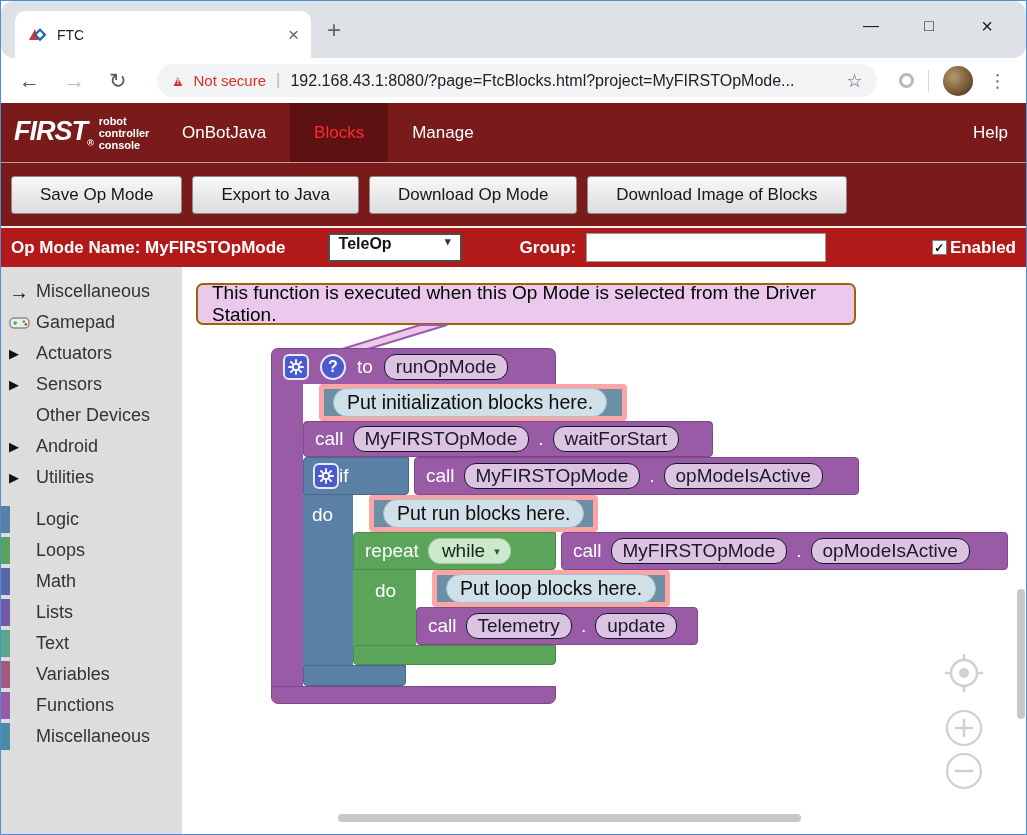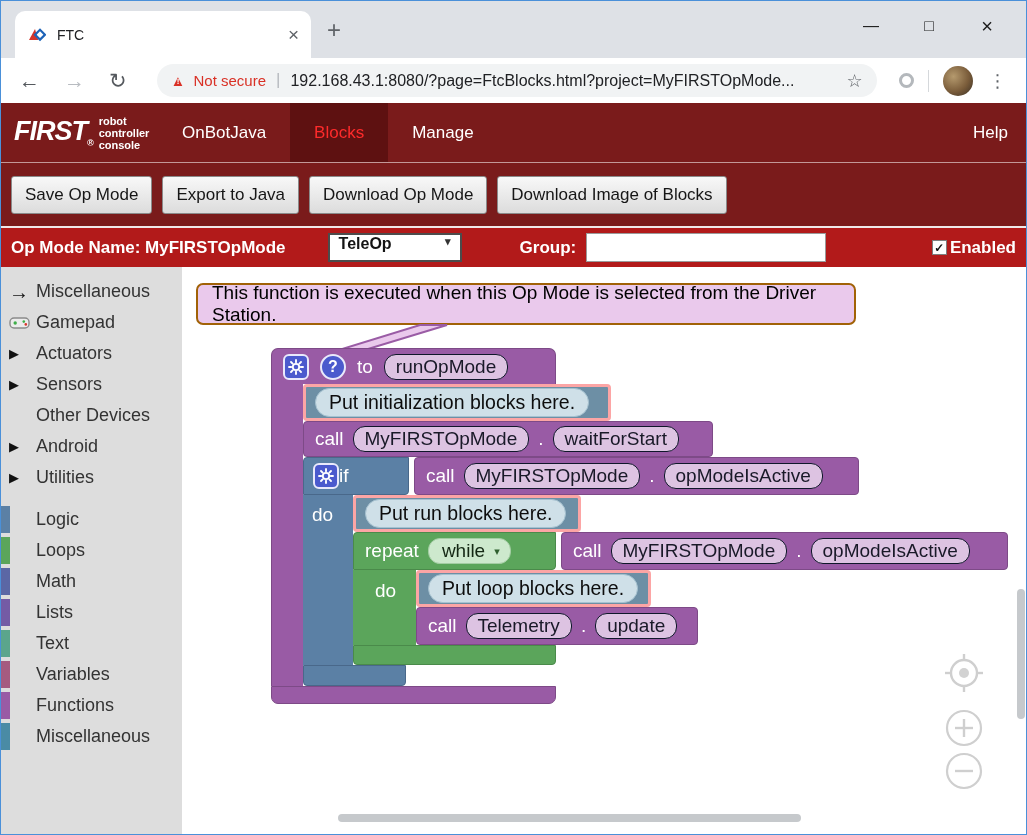--- a/index.html
+++ b/index.html
@@ -1,21 +1,21 @@
 <!DOCTYPE html>
 <html><head>
 <meta charset="utf-8">
 <style>
   * { margin:0; padding:0; box-sizing:border-box; }
   html,body { width:1027px; height:835px; overflow:hidden; background:#fff;
               font-family:"Liberation Sans", sans-serif; }
   .window { position:relative; width:1027px; height:835px; border:1px solid #4a90d9; background:#fff; overflow:hidden; }
 
   
-  .tabbar { position:absolute; left:0; top:0; width:1025px; height:57px; background:#dee1e6; }
+  .tabbar { position:absolute; left:0; top:0; width:1025px; height:57px; background:#dee1e6;border-radius:13px; }
   .tab { position:absolute; left:14px; top:10px; width:296px; height:47px; background:#fff;
          border-radius:10px 10px 0 0; display:flex; align-items:center; padding:0 12px; }
   .tab-title { font-size:14px; color:#202124; margin-left:11px; flex:1; }
   .tab-close { font-size:19px; color:#5f6368; cursor:default; }
   .newtab { position:absolute; left:326px; top:15px; font-size:24px; color:#5f6368; }
   .win-controls { position:absolute; right:10px; top:6px; display:flex; color:#1a1a1a; }
   .win-btn { width:58px; height:38px; display:flex; align-items:center; justify-content:center; font-size:16px; }
 
   
   .addrbar { position:absolute; left:0; top:57px; width:1025px; height:45px; background:#fff;
@@ -43,21 +43,21 @@
   .logo-first { font-style:italic; font-weight:bold; font-size:27px; letter-spacing:-1px; }
   .logo-reg { font-size:9px; vertical-align:sub; }
   .logo-sub { width:64px; font-size:11px; font-weight:bold; line-height:12px; margin-left:6px; }
   .nav-item { display:flex; align-items:center; padding:0 24px; font-size:17px; }
   .nav-item.active { background:#5e1111; color:#fe2b2b; }
   .help-link { margin-left:auto; display:flex; align-items:center; padding-right:18px; font-size:17px; }
 
   
   .btnrow { position:absolute; left:0; top:161px; width:1025px; height:64px; background:#7a1b1b;
             border-top:1px solid rgba(255,255,255,.55); display:flex; align-items:center; padding-left:10px; gap:10px; }
-  .tb-btn { font-family:"Liberation Sans",sans-serif; font-size:17px; color:#161616; padding:8px 13px;
+  .tb-btn { font-family:"Liberation Sans",sans-serif; font-size:17px; color:#161616; padding:8px 28px;
             background:linear-gradient(#f8f8f8,#dcdcdc); border:1px solid #8a8a8a; border-radius:3px; }
 
   
   .oprow { position:absolute; left:0; top:225px; width:1025px; height:41px; background:#b21a1a;
            border-top:2px solid #efe9e9; display:flex; align-items:center; padding:0 10px; color:#fff; }
   .op-label { font-weight:bold; font-size:17px; }
   .flavor { width:134px; height:29px; background:#fff; border:2px solid #4c4c4c; margin-left:42px;
             display:flex; align-items:flex-start; padding:0 9px; color:#141414; font-weight:bold; font-size:16px; }
   .flavor-arrow { margin-left:auto; font-size:11px; color:#333; }
   .group-label { font-weight:bold; font-size:17px; margin-left:58px; }
@@ -94,22 +94,22 @@
   .badge { width:26px; height:26px; background:#4b5acd; border:2px solid #e9e9fb; display:flex;
            align-items:center; justify-content:center; flex:none; }
   .badge.gear { border-radius:6px; }
   .badge.quest { border-radius:50%; color:#fff; font-weight:bold; font-size:16px; }
   .fn-header { min-width:285px; height:36px; border:1px solid #7d4a87; border-bottom:none;
                border-radius:7px 7px 0 0; display:flex; align-items:center; gap:11px; padding:0 11px; width:fit-content; }
   .fn-body { display:flex; align-items:stretch; }
   .fn-spine { width:32px; border-left:1px solid #7d4a87; flex:none; }
   .fn-footer { width:285px; height:18px; border:1px solid #7d4a87; border-radius:0 0 7px 7px; }
   .stack { display:flex; flex-direction:column; align-items:flex-start; }
-  .comment-block { height:37px; border:3px solid #fca5a5; border-radius:4px; display:flex;
-                   align-items:center; padding:0 9px; width:fit-content; }
+  .comment-block { height:37px; border:5px solid #fca5a5; border-radius:4px; display:flex;
+                   align-items:center; padding:0 9px; width:fit-content;margin-left:16px; }
   .comment-field { background:#cfe0e8; border:1px solid #a6c2d0; border-radius:15px; padding:2px 13px;
                    font-size:19.5px; color:#0d0d0d; white-space:nowrap; }
   .call-block { height:36px; border:1px solid #7d4a87; border-radius:4px; display:flex; align-items:center;
                 gap:9px; padding:0 11px; width:fit-content; }
   .dot { color:#fff; }
   .hdr-row { display:flex; align-items:flex-start; }
   .if-seg { min-width:106px; height:38px; border:1px solid #49688a; border-radius:4px 0 4px 0;
             display:flex; align-items:center; gap:0; padding:0 9px; }
   .if-body { display:flex; align-items:stretch; }
   .if-spine { width:50px; flex:none; color:#fff; padding:9px 0 0 9px; }

